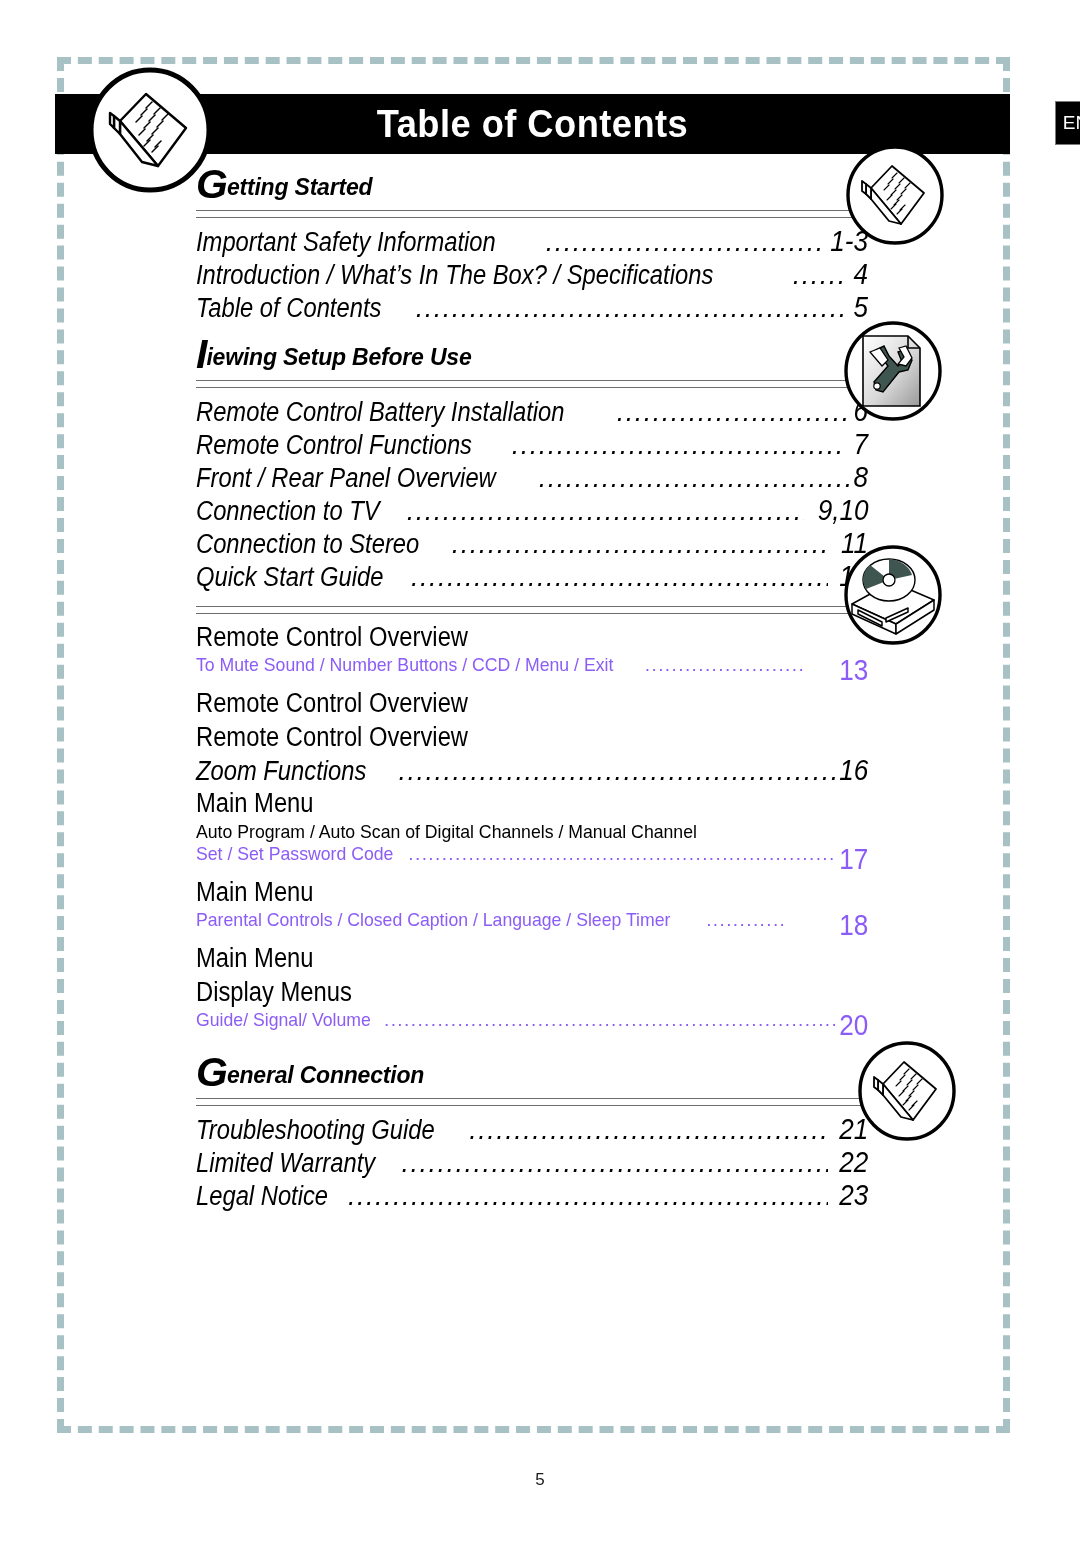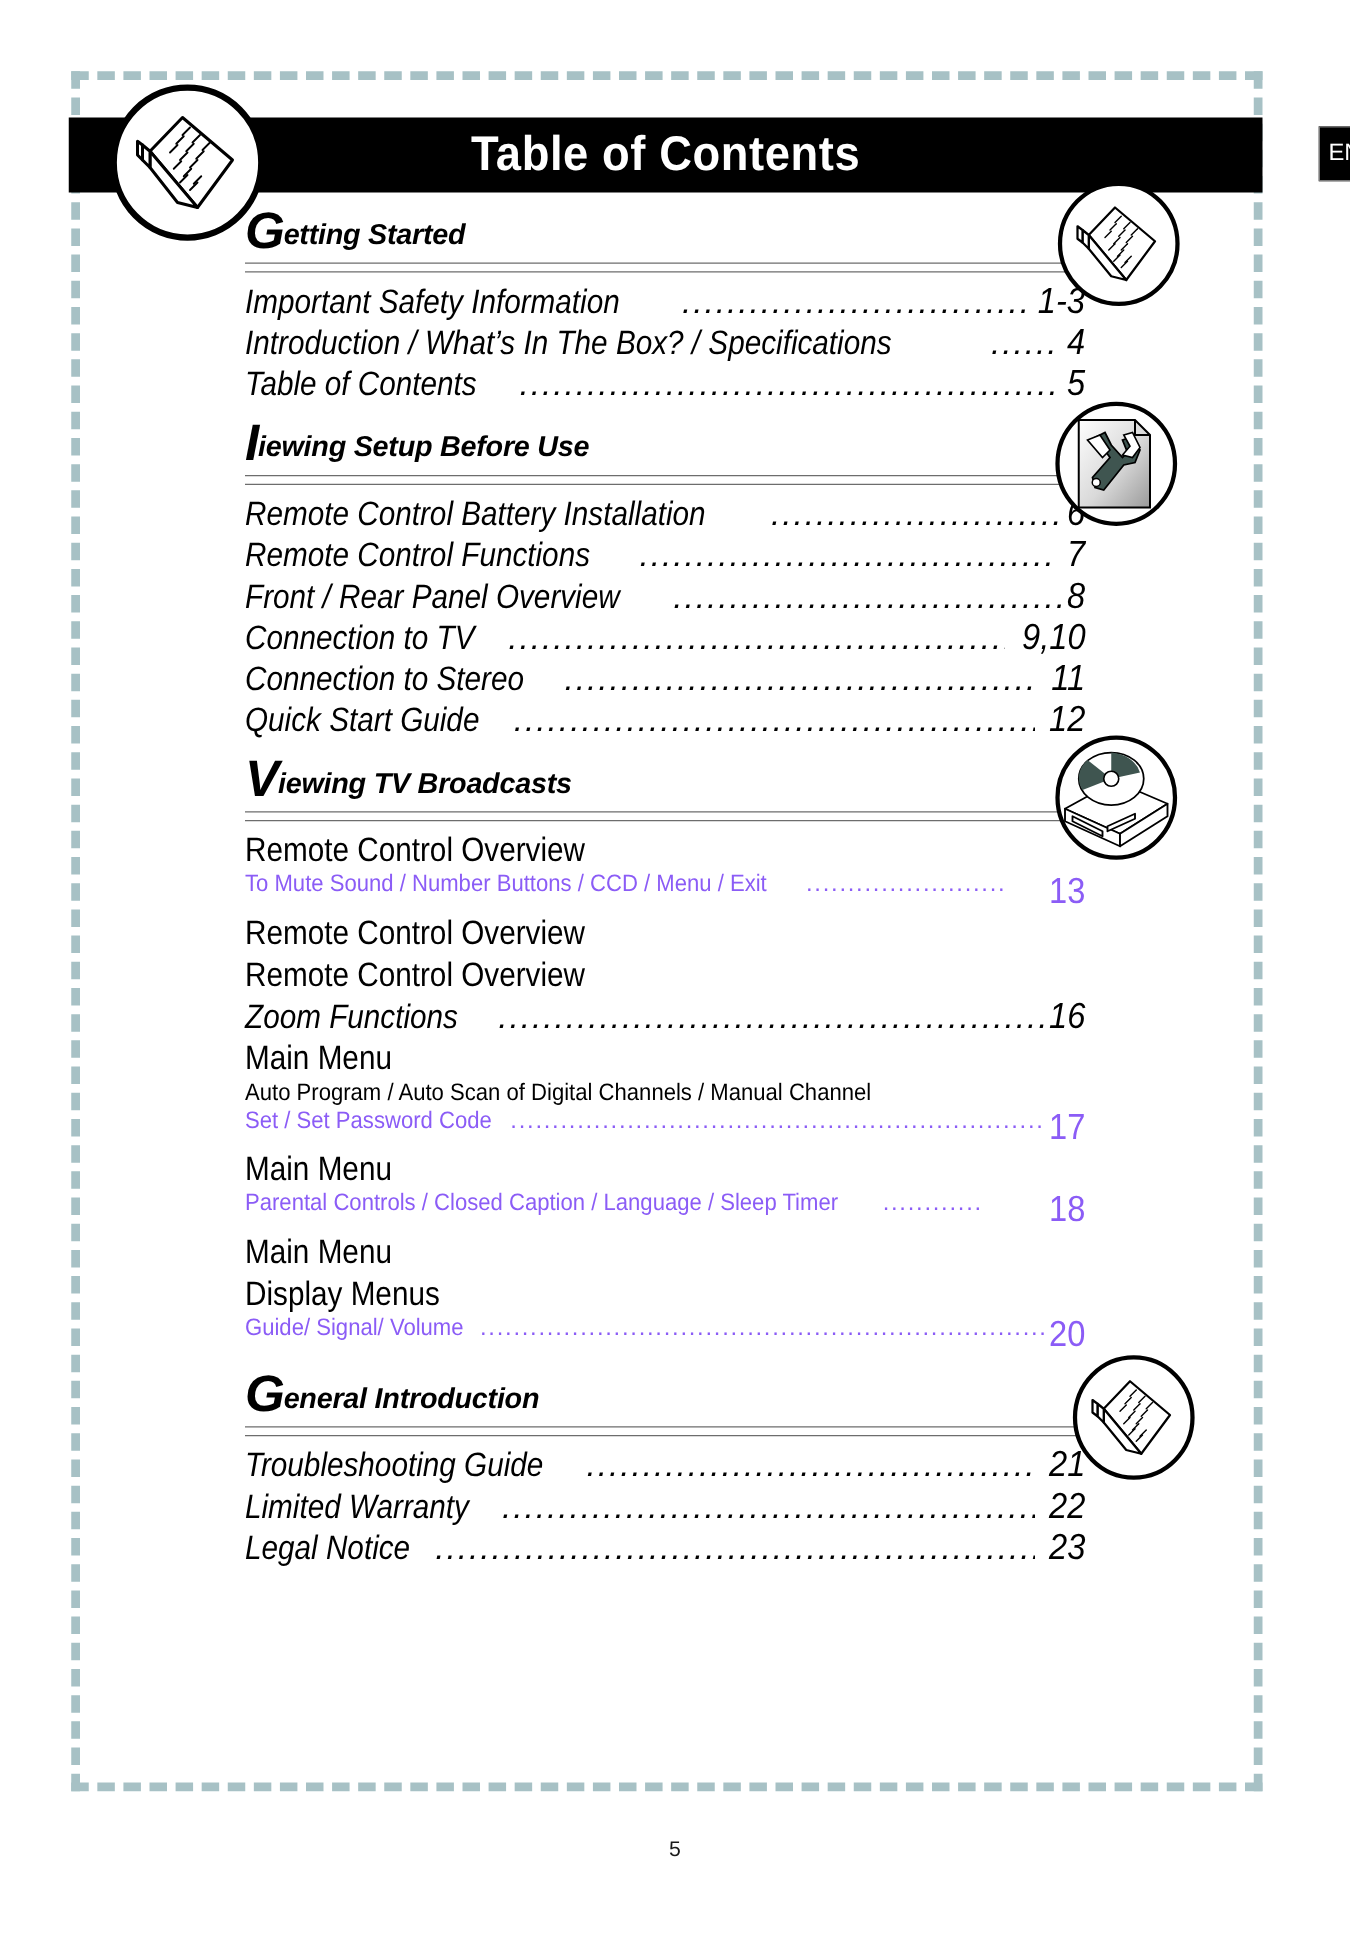--- a/index.html
+++ b/index.html
@@ -387,21 +387,20 @@
         </div>
         <div class="entry gap-num">
           <span class="etitle">Quick Start Guide</span>
           <span class="leader">................................................................</span>
           <span class="pnum">12</span>
         </div>
       </div>
     </div>
     <div class="section">
       <div class="sp-before-head"></div>
-      <div class="section-head"><span class="cap">V</span><span class="rest">iewing TV Broadcasts</span></div>
       <div class="rule">
         <div class="sec-emblem player"><svg viewBox="0 0 102 102" width="102" height="102" aria-hidden="true">
     <ellipse cx="51" cy="51" rx="47" ry="48" fill="#ffffff" stroke="#000" stroke-width="3.4"></ellipse>
     <g fill="#ffffff" stroke="#000" stroke-width="1.5" stroke-linejoin="round">
       <path d="M10 60 L50 38 L92 56 L54 80 Z"></path>
       <path d="M10 60 L10 70 L54 90 L54 80 Z"></path>
       <path d="M92 56 L92 66 L54 90 L54 80 Z"></path>
       <path d="M16 66 L40 78 L40 82 L16 70 Z"></path>
       <path d="M44 74 L66 64 L66 68 L44 78 Z"></path>
     </g>
@@ -444,21 +443,21 @@
         <div class="big-line">Display Menus</div>
         <div class="sub-entry">
           <span class="stitle">Guide/ Signal/ Volume</span>
           <span class="leader">........................................................................</span>
           <span class="pnum">20</span>
         </div>
       </div>
     </div>
     <div class="section">
       <div class="sp-before-head"></div>
-      <div class="section-head"><span class="cap">G</span><span class="rest">eneral Introduction</span></div>
+      <div class="section-head"><span class="cap">G</span><span class="rest">eneral Connection</span></div>
       <div class="rule">
         <div class="sec-emblem info"><svg viewBox="0 0 102 102" width="102" height="102" aria-hidden="true">
     <ellipse cx="51" cy="51" rx="47" ry="48" fill="#ffffff" stroke="#000" stroke-width="3.4"></ellipse>
     <g fill="#ffffff" stroke="#000" stroke-width="1.8" stroke-linejoin="round">
       <path d="M27 44 L48 22 L80 49 L57 80 Z"></path>
       <path d="M27 44 L27 55 L45 77 L57 80 L27 44 Z"></path>
       <path d="M22 40 L27 44 L27 55 L22 50 Z"></path>
       <path d="M18 37 L22 40 L22 50 L18 47 Z"></path>
     </g>
     <g stroke="#000" stroke-width="1.1" stroke-linecap="round">

